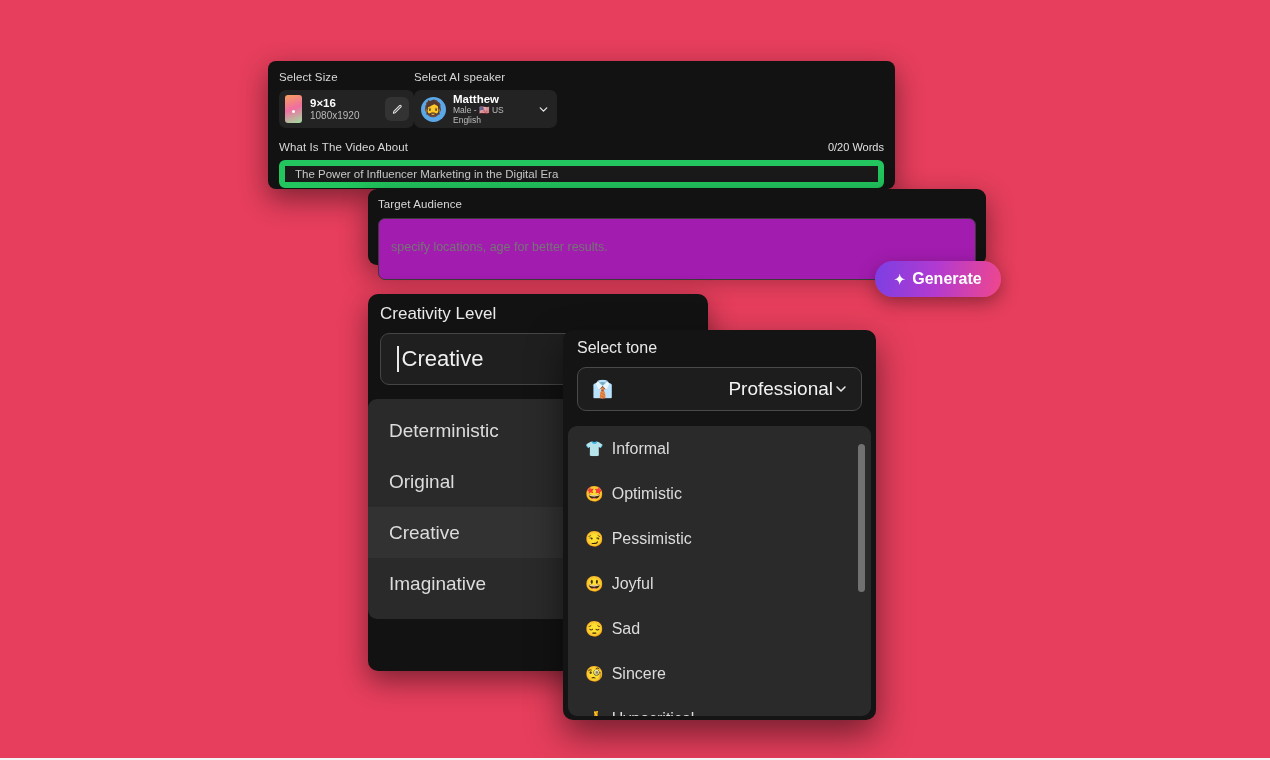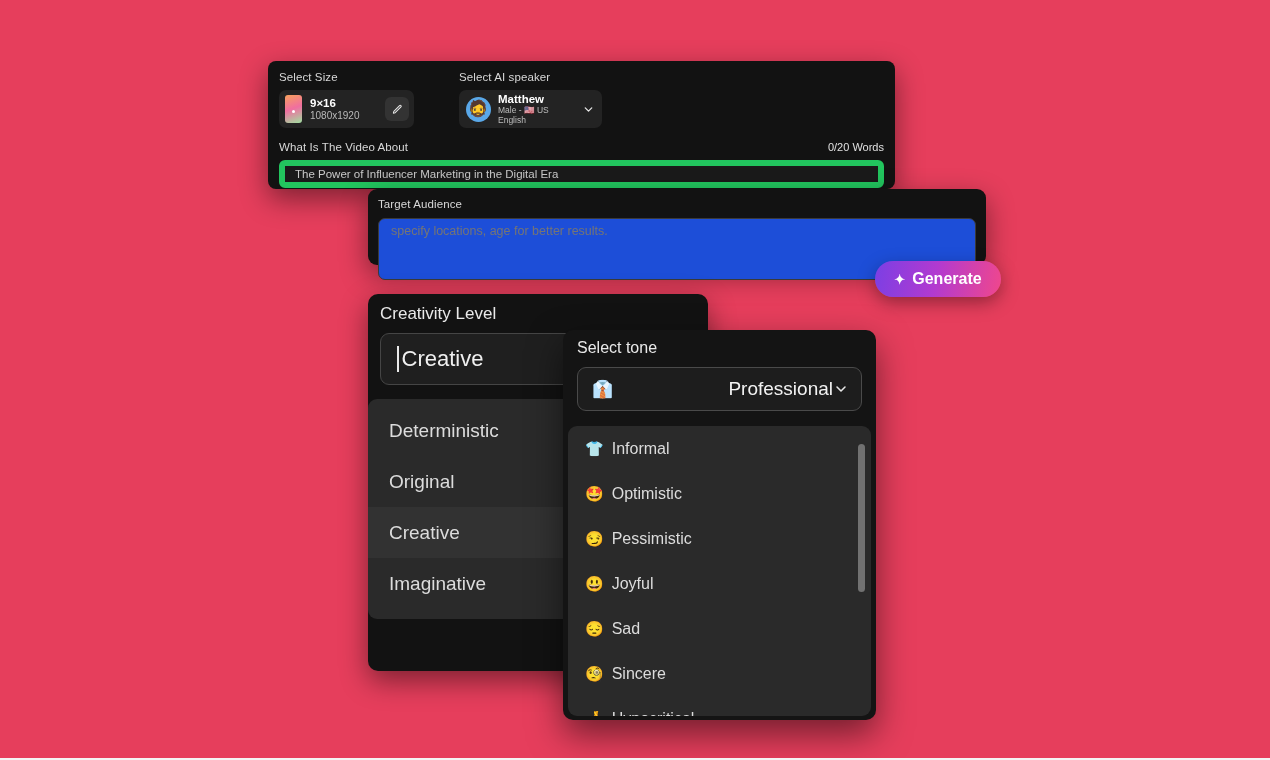--- a/index.html
+++ b/index.html
@@ -31,21 +31,21 @@
     line-height: 14px;
   }
 
   
   #panel-top {
     left: 268px; top: 61px;
     width: 627px; height: 128px;
     border-radius: 8px;
     padding: 9px 11px 0 11px;
   }
-  .top-row { display: flex; gap: 45px; }
+  .top-row { display: flex; }
   .top-col { display: flex; flex-direction: column; }
 
   .size-chip {
     margin-top: 6px;
     width: 135px; height: 38px;
     background: #232323;
     border-radius: 7px;
     display: flex; align-items: center;
     padding: 0 5px 0 6px;
     gap: 8px;
@@ -112,25 +112,25 @@
   
   #panel-audience {
     left: 368px; top: 189px;
     width: 618px; height: 76px;
     border-radius: 9px;
     padding: 8px 10px 0 10px;
   }
   .audience-box {
     margin-top: 7px;
     width: 598px; height: 62px;
-    background: #1d4ed8;
+    background: #a21caf;
     border: 1px solid #3a3a3a;
     border-radius: 7px;
     color: #b3b3b3; font-size: 12.5px;
-    padding: 5px 12px;
+    padding: 21px 12px;
     resize: none; outline: none;
     font-family: "Liberation Sans", sans-serif;
   }
 
   
   #generate-btn {
     position: absolute;
     left: 875px; top: 261px;
     width: 126px; height: 36px;
     border: 0; border-radius: 18px;

